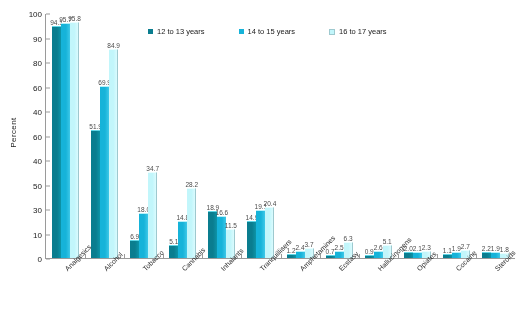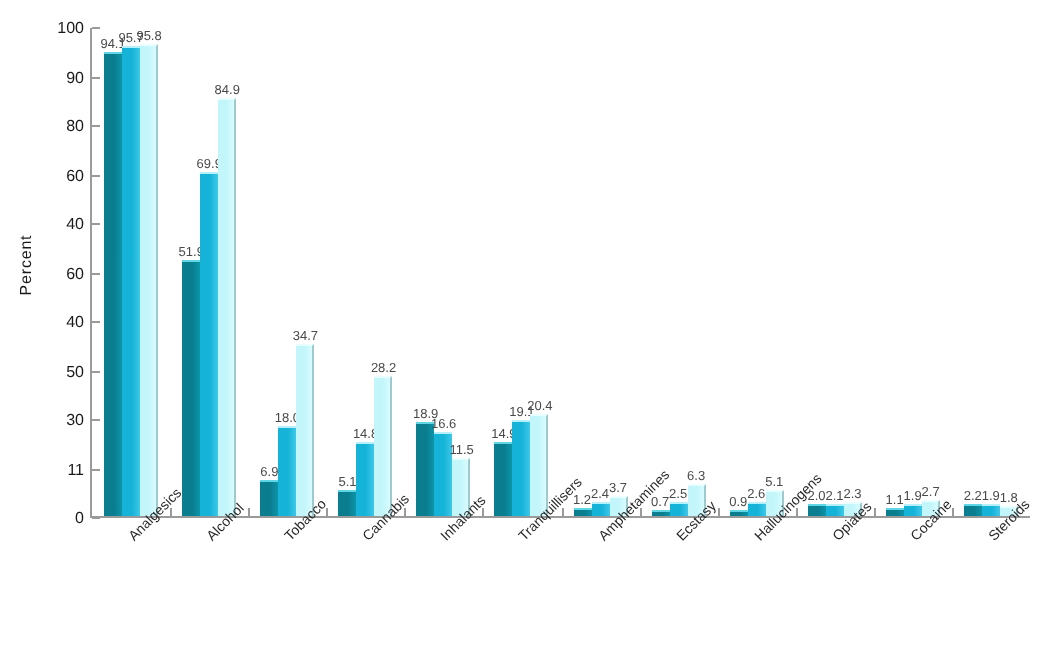--- a/index.html
+++ b/index.html
@@ -62,21 +62,21 @@
 <div id="chart-root">
 
   <div id="y-axis-title">
     <span>Percent</span>
   </div>
 
   <div id="plot">
     <div id="yticks">
         <div class="ytick" style="top: 245px;">0</div>
         <div class="ytickmark" style="top: 245px;"></div>
-        <div class="ytick" style="top: 220.5px;">11</div>
+        <div class="ytick" style="top: 220.5px;">10</div>
         <div class="ytickmark" style="top: 220.5px;"></div>
         <div class="ytick" style="top: 196px;">30</div>
         <div class="ytickmark" style="top: 196px;"></div>
         <div class="ytick" style="top: 171.5px;">50</div>
         <div class="ytickmark" style="top: 171.5px;"></div>
         <div class="ytick" style="top: 147px;">40</div>
         <div class="ytickmark" style="top: 147px;"></div>
         <div class="ytick" style="top: 122.5px;">60</div>
         <div class="ytickmark" style="top: 122.5px;"></div>
         <div class="ytick" style="top: 98px;">40</div>
@@ -305,14 +305,28 @@
         <span>Opiates</span>
       </div>
       <div class="xl">
         <span>Cocaine</span>
       </div>
       <div class="xl">
         <span>Steroids</span>
       </div>
     </div>
 
+  <div id="legend">
+      <div class="lgi">
+        <span class="swatch sw0"></span>
+        <span>12 to 13 years</span>
+      </div>
+      <div class="lgi">
+        <span class="swatch sw1"></span>
+        <span>14 to 15 years</span>
+      </div>
+      <div class="lgi">
+        <span class="swatch sw2"></span>
+        <span>16 to 17 years</span>
+      </div>
+    </div>
 
 </div>
 
 </body></html>

